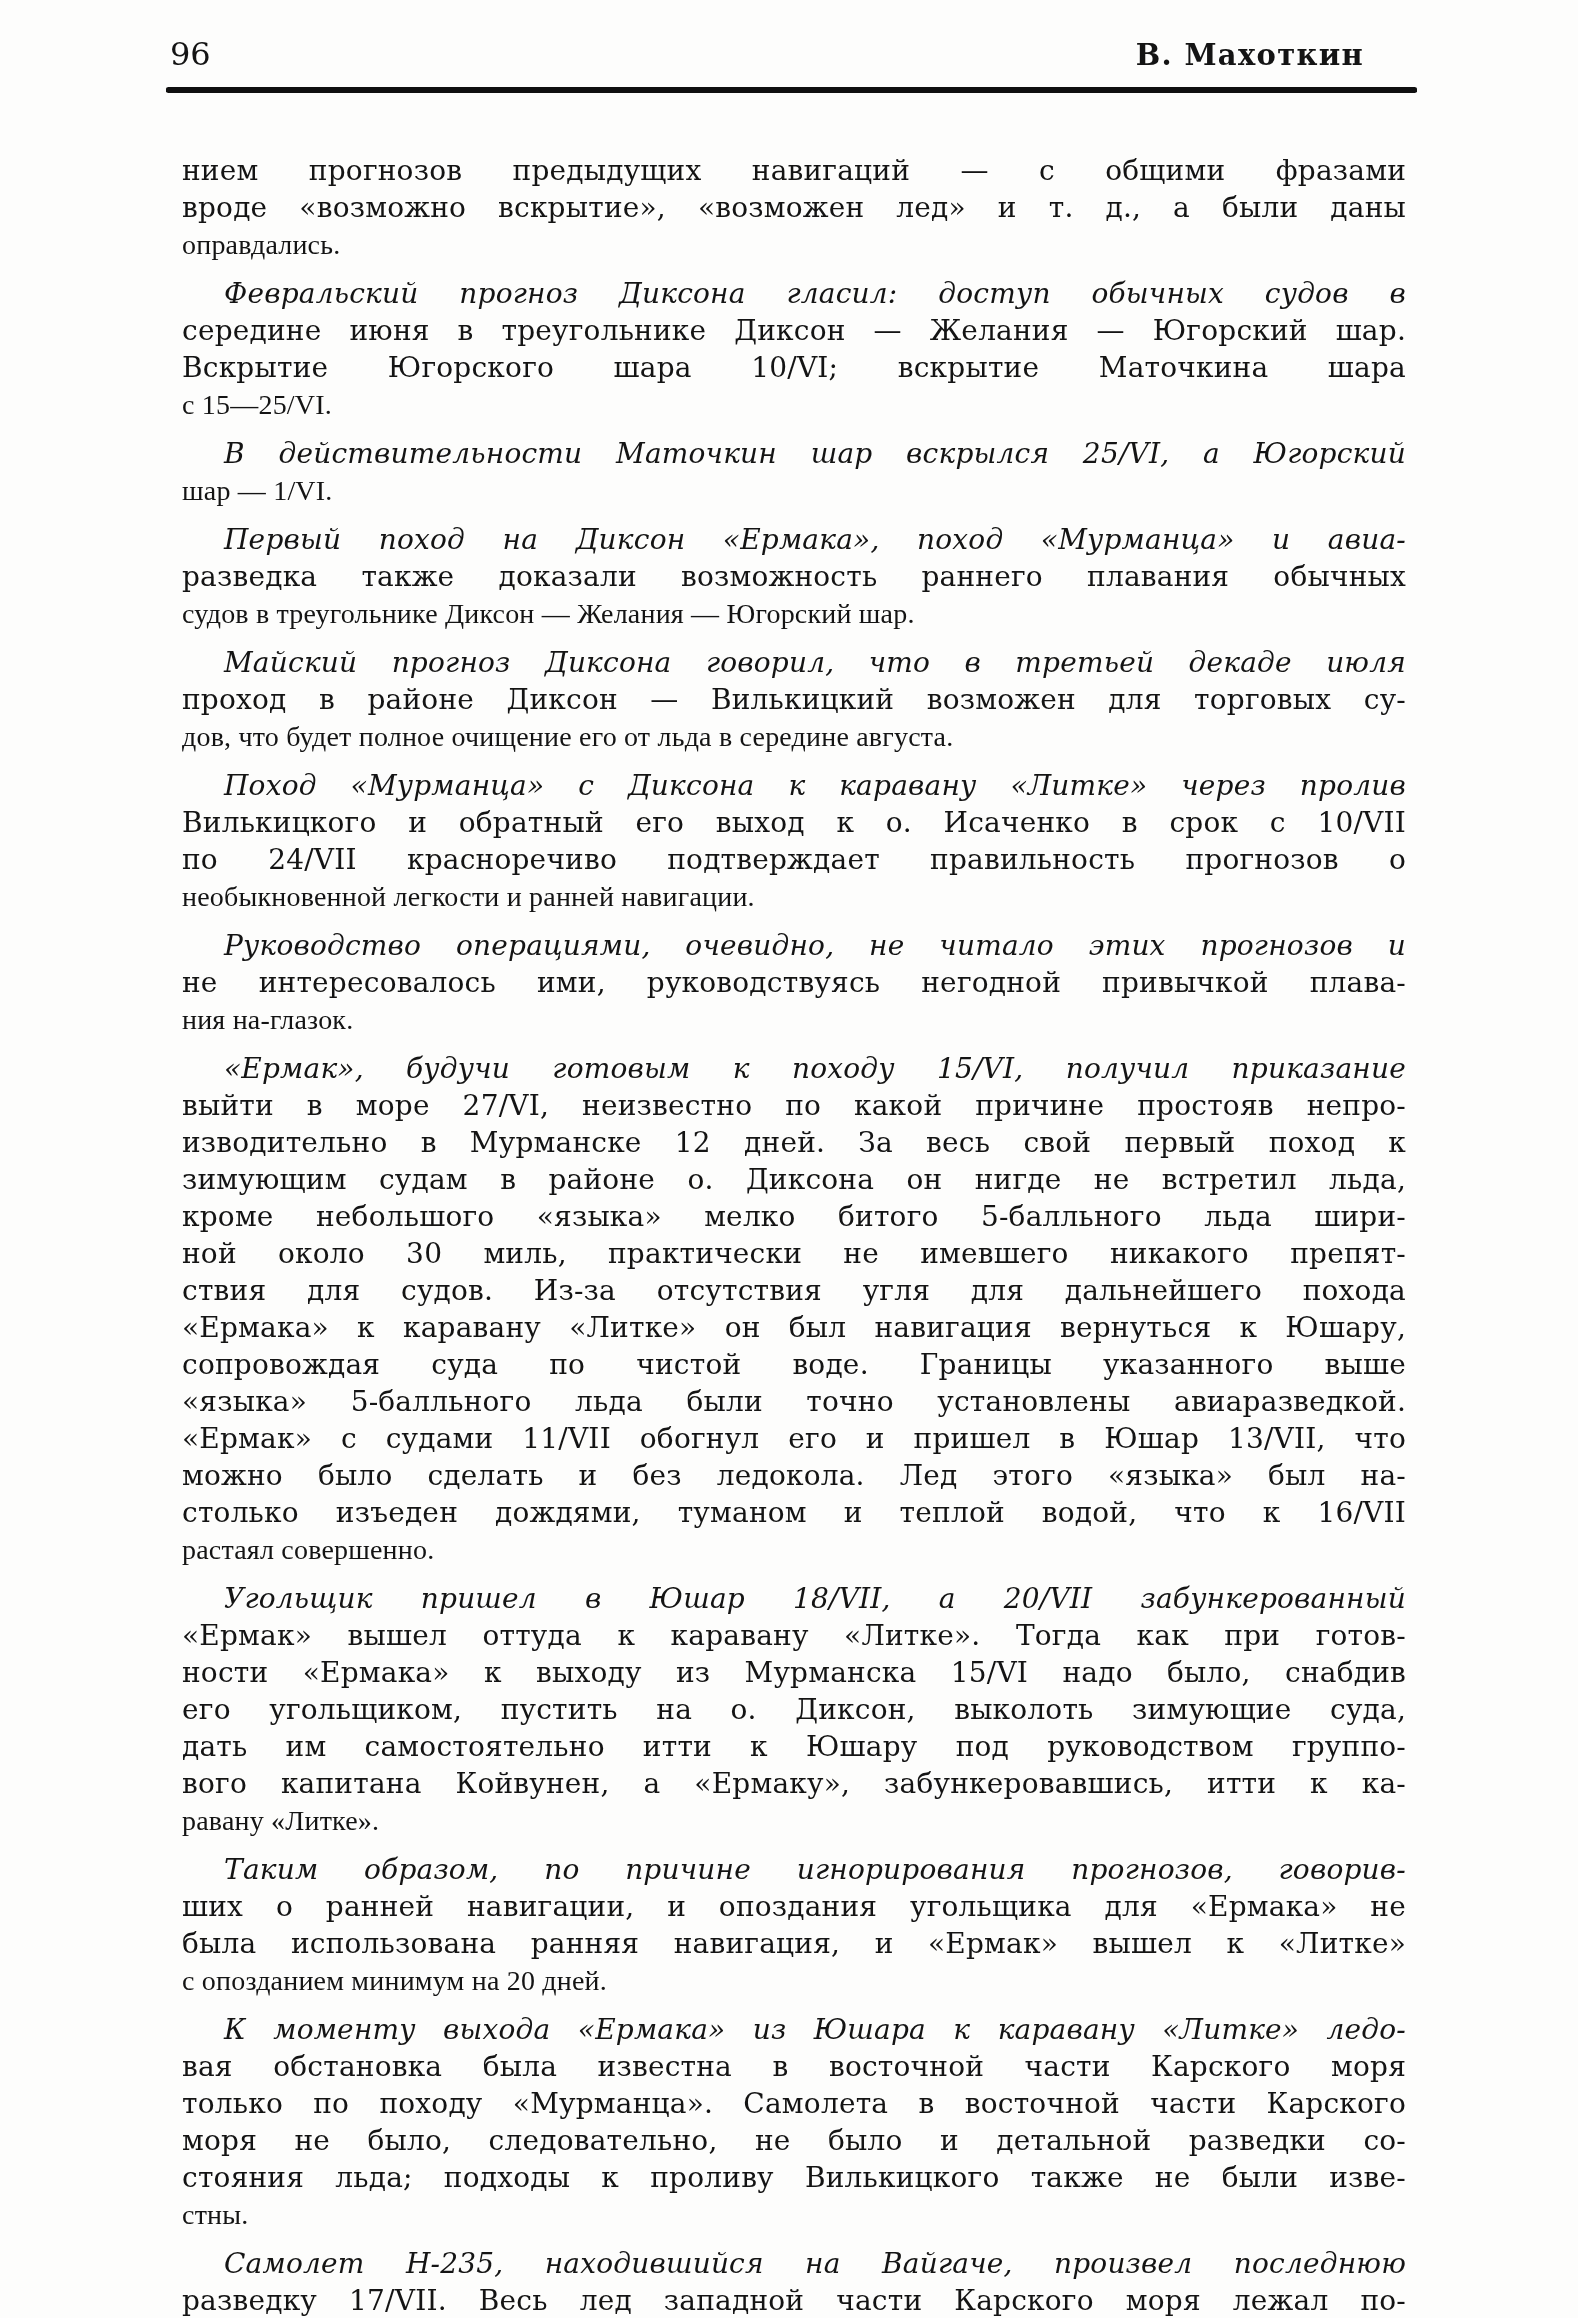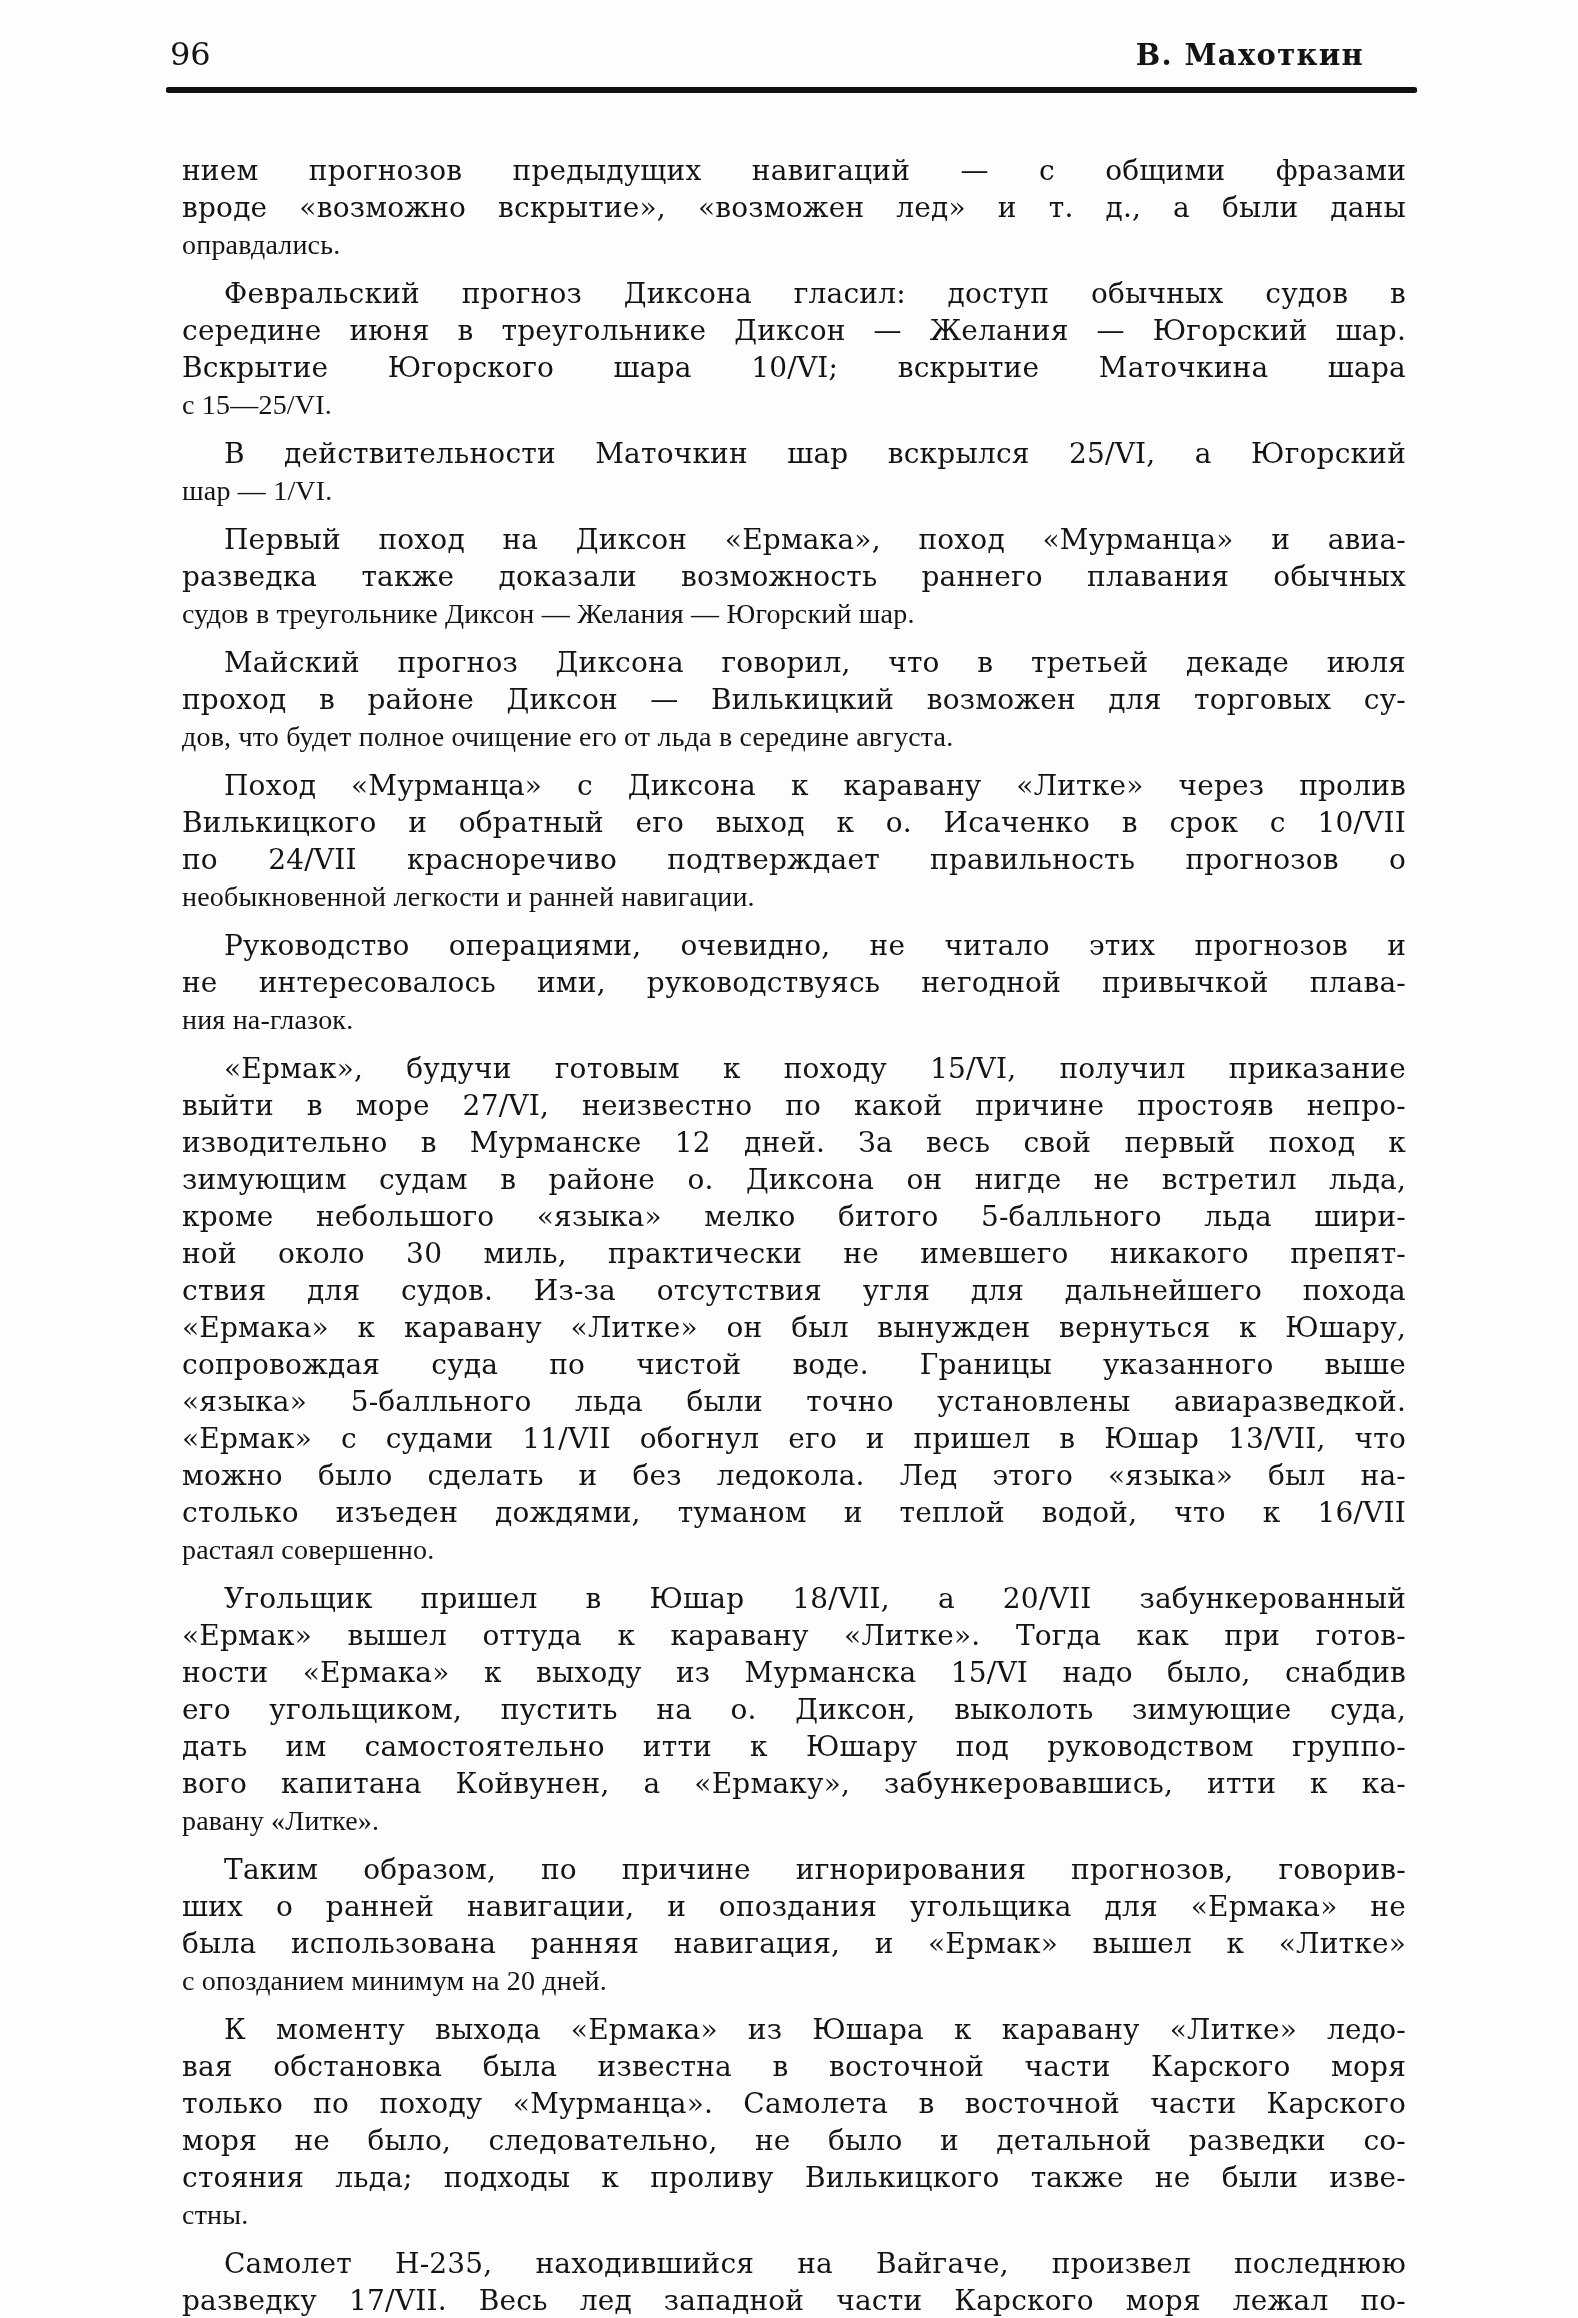--- a/index.html
+++ b/index.html
@@ -61,20 +61,21 @@
     text-align: justify;
     text-align-last: justify;
     white-space: normal;
   }
   .line.last {
     text-align-last: left;
     font-family: Liberation Serif, serif;
   }
   .line.ind {
     padding-left: 42px;
+    font-style: italic;
   }
 </style>
 </head>
 <body>
 
 <div class="page">
   <div class="page-number">96</div>
 
   <div class="running-title">В. Махоткин</div>
 
@@ -118,21 +119,21 @@
         <div class="line last">ния на-глазок.</div>
       </div>
       <div class="para">
         <div class="line ind">«Ермак», будучи готовым к походу 15/VI, получил приказание</div>
         <div class="line">выйти в море 27/VI, неизвестно по какой причине простояв непро-</div>
         <div class="line">изводительно в Мурманске 12 дней. За весь свой первый поход к</div>
         <div class="line">зимующим судам в районе о. Диксона он нигде не встретил льда,</div>
         <div class="line">кроме небольшого «языка» мелко битого 5-балльного льда шири-</div>
         <div class="line">ной около 30 миль, практически не имевшего никакого препят-</div>
         <div class="line">ствия для судов. Из-за отсутствия угля для дальнейшего похода</div>
-        <div class="line">«Ермака» к каравану «Литке» он был вынужден вернуться к Юшару,</div>
+        <div class="line">«Ермака» к каравану «Литке» он был навигация вернуться к Юшару,</div>
         <div class="line">сопровождая суда по чистой воде. Границы указанного выше</div>
         <div class="line">«языка» 5-балльного льда были точно установлены авиаразведкой.</div>
         <div class="line">«Ермак» с судами 11/VII обогнул его и пришел в Юшар 13/VII, что</div>
         <div class="line">можно было сделать и без ледокола. Лед этого «языка» был на-</div>
         <div class="line">столько изъеден дождями, туманом и теплой водой, что к 16/VII</div>
         <div class="line last">растаял совершенно.</div>
       </div>
       <div class="para">
         <div class="line ind">Угольщик пришел в Юшар 18/VII, а 20/VII забункерованный</div>
         <div class="line">«Ермак» вышел оттуда к каравану «Литке». Тогда как при готов-</div>

